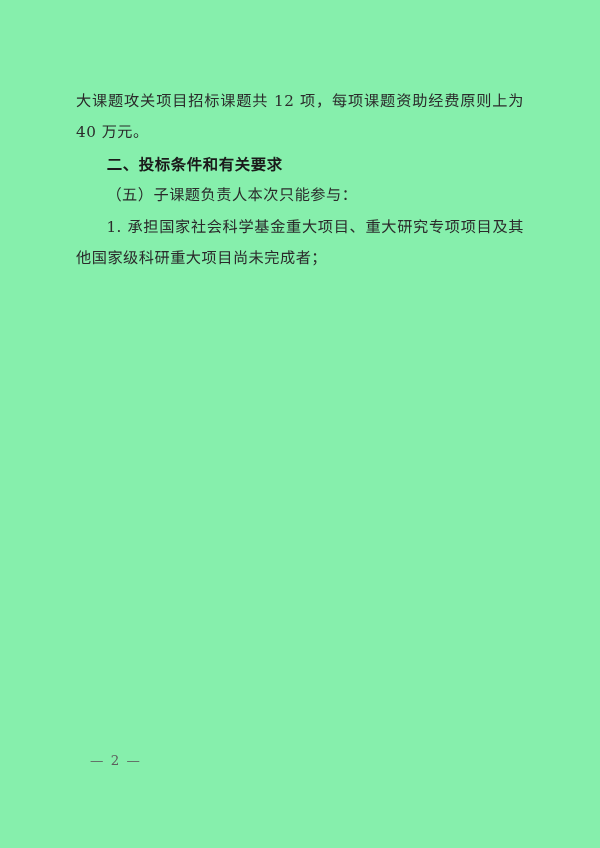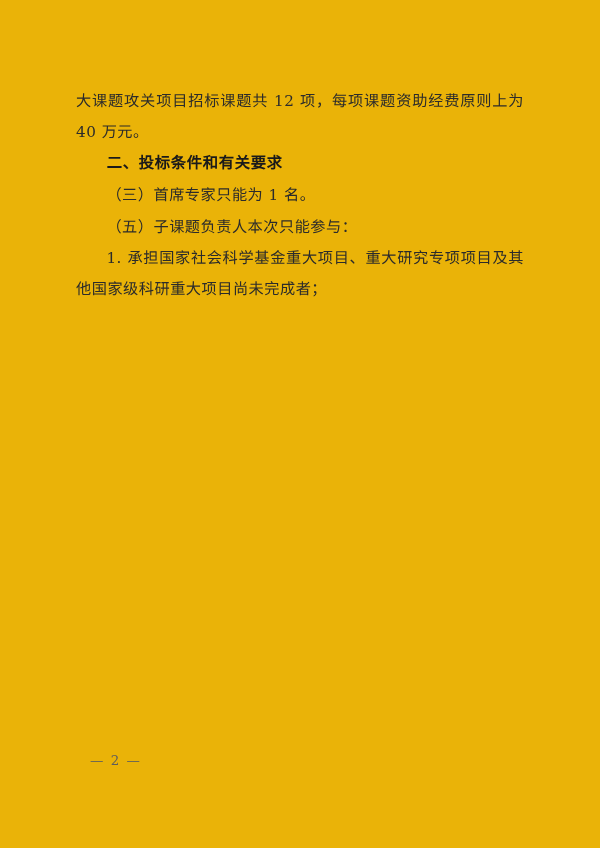--- a/index.html
+++ b/index.html
@@ -10,21 +10,21 @@
   }
 
   body {
     font-family: "DejaVu Serif", serif;
   }
 
   #page {
     position: relative;
     width: 600px;
     height: 848px;
-    background: #eab308;
+    background: #86efac;
     overflow: hidden;
     box-sizing: border-box;
   }
 
   
   #content {
     position: absolute;
     left: 76px;
     top: 86px;
     width: 448px;
@@ -42,21 +42,21 @@
     letter-spacing: 0.5px;
     word-break: break-all;
     -webkit-font-smoothing: antialiased;
   }
 
   .para.indent {
     text-indent: 2em;
   }
 
   .heading {
-    font-family: Liberation Mono, monospace;
+    font-family: Liberation Sans, sans-serif;
     font-size: 15.4px;
     font-weight: bold;
     line-height: 31.4px;
     color: #1a1a1a;
     margin: 0;
     text-indent: 2em;
     letter-spacing: 0.6px;
   }
 
   
@@ -80,21 +80,20 @@
 <div id="page">
 
   <div id="content">
 
     <p class="para">大课题攻关项目招标课题共 12 项，每项课题资助经费原则上为 40 万元。</p>
 
     <h2 class="heading">二、投标条件和有关要求</h2>
 
 
 
-    <p class="para indent">（三）首席专家只能为 1 名。</p>
 
 
     <p class="para indent">（五）子课题负责人本次只能参与：</p>
 
     <p class="para indent">1. 承担国家社会科学基金重大项目、重大研究专项项目及其他国家级科研重大项目尚未完成者；</p>
 
   </div>
 
   <div id="page-number">— 2 —</div>
 

